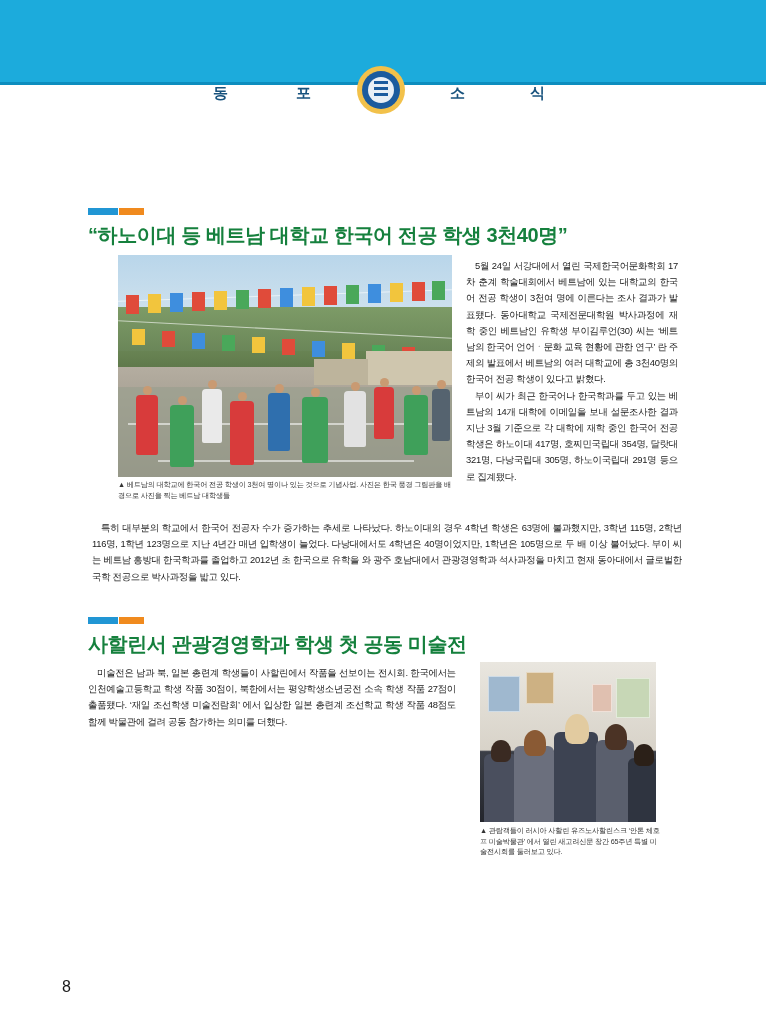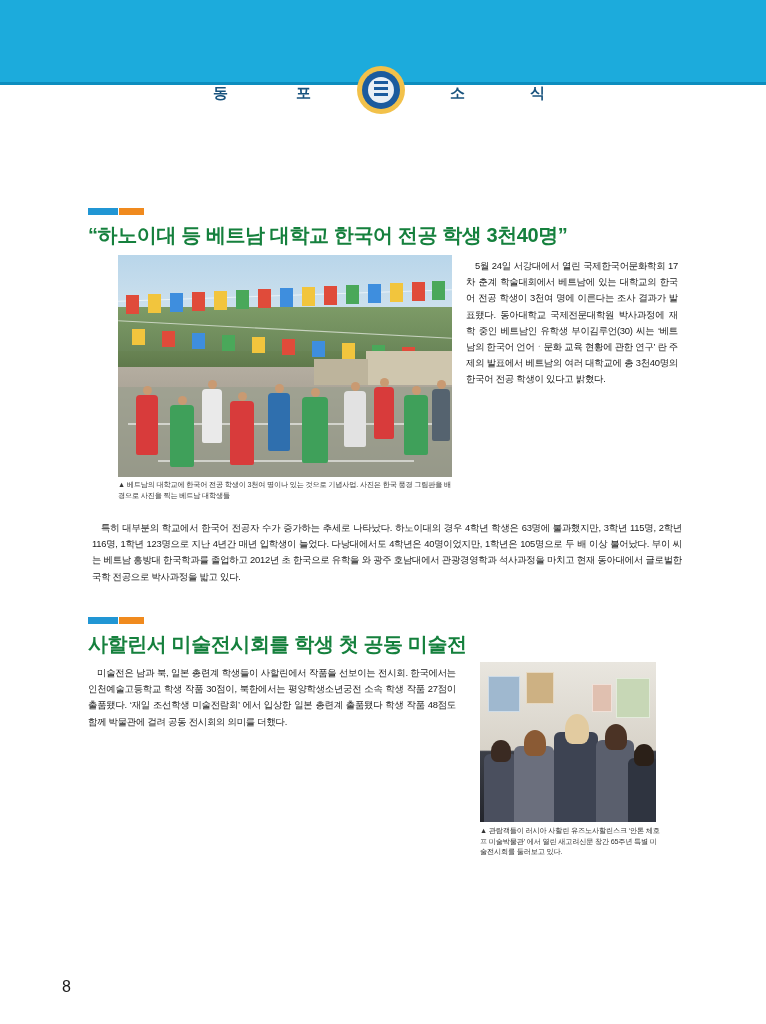--- a/index.html
+++ b/index.html
@@ -321,31 +321,32 @@
     </div>
   <div class="person" style="left:314px; top:134px; width:18px; height:52px; background:#55636f;">
       <span class="head"></span>
     </div>
 </div>
 
 <div class="caption" style="left:118px; top:480px; width:334px;">▲ 베트남의 대학교에 한국어 전공 학생이 3천여 명이나 있는 것으로 기념사업. 사진은 한국 풍경 그림판을 배경으로 사진을 찍는 베트남 대학생들</div>
 
 <div class="body-col" style="left:466px; top:258px; width:212px;">
   <p>5월 24일 서강대에서 열린 국제한국어문화학회 17차 춘계 학술대회에서 베트남에 있는 대학교의 한국어 전공 학생이 3천여 명에 이른다는 조사 결과가 발표됐다. 동아대학교 국제전문대학원 박사과정에 재학 중인 베트남인 유학생 부이김루언(30) 씨는 ‘베트남의 한국어 언어ㆍ문화 교육 현황에 관한 연구’ 란 주제의 발표에서 베트남의 여러 대학교에 총 3천40명의 한국어 전공 학생이 있다고 밝혔다.</p>
+  <p>부이 씨가 최근 한국어나 한국학과를 두고 있는 베트남의 14개 대학에 이메일을 보내 설문조사한 결과 지난 3월 기준으로 각 대학에 재학 중인 한국어 전공 학생은 하노이대 417명, 호찌민국립대 354명, 달랏대 321명, 다낭국립대 305명, 하노이국립대 291명 등으로 집계됐다.</p>
 </div>
 
 <div class="body-col" style="left:92px; top:520px; width:590px;">
   <p>특히 대부분의 학교에서 한국어 전공자 수가 증가하는 추세로 나타났다. 하노이대의 경우 4학년 학생은 63명에 불과했지만, 3학년 115명, 2학년 116명, 1학년 123명으로 지난 4년간 매년 입학생이 늘었다. 다낭대에서도 4학년은 40명이었지만, 1학년은 105명으로 두 배 이상 불어났다. 부이 씨는 베트남 홍방대 한국학과를 졸업하고 2012년 초 한국으로 유학을 와 광주 호남대에서 관광경영학과 석사과정을 마치고 현재 동아대에서 글로벌한국학 전공으로 박사과정을 밟고 있다.</p>
 </div>
 
 <div class="tag-bar" style="left:88px; top:617px;">
   <span class="seg-blue"></span>
     <span class="seg-orange"></span>
 </div>
-<div class="headline" style="left:88px; top:631px;">사할린서 미술전시회를 학생 첫 공동 미술전</div>
+<div class="headline" style="left:88px; top:631px;">사할린서 관광경영학과 학생 첫 공동 미술전</div>
 
 <div class="photo" id="photo2">
   <div class="p2-wall"></div>
 
   <div class="p2-art" style="left:8px;  top:14px; width:30px; height:34px; background:#9fb8cf;"></div>
   <div class="p2-art" style="left:46px; top:10px; width:26px; height:30px; background:#cdb183;"></div>
   <div class="p2-art" style="left:136px;top:16px; width:32px; height:38px; background:#c7d7b6;"></div>
   <div class="p2-art" style="left:112px;top:22px; width:18px; height:26px; background:#e0c0b0;"></div>
 
   <div class="p2-fig" style="left:4px;   top:92px; width:34px; height:68px; background:#4a4f5e;">
@@ -366,19 +367,19 @@
   </div>
   <div class="p2-fig" style="left:148px; top:96px; width:30px; height:64px; background:#2f3440;">
     <span class="head2"></span>
     <span class="p2-hair" style="left:6px; top:-14px; width:20px; height:22px; background:#2b2018;"></span>
   </div>
 </div>
 
 <div class="caption" style="left:480px; top:826px; width:182px;">▲ 관람객들이 러시아 사할린 유즈노사할린스크 ‘안톤 체호프 미술박물관’ 에서 열린 새고려신문 창간 65주년 특별 미술전시회를 둘러보고 있다.</div>
 
 <div class="body-col" style="left:88px; top:665px; width:368px;">
-  <p>미술전은 남과 북, 일본 총련계 학생들이 사할린에서 작품을 선보이는 전시회. 한국에서는 인천예술고등학교 학생 작품 30점이, 북한에서는 평양학생소년궁전 소속 학생 작품 27점이 출품됐다. ‘재일 조선학생 미술전람회’ 에서 입상한 일본 총련계 출품됐다 학생 작품 48점도 함께 박물관에 걸려 공동 전시회의 의미를 더했다.</p>
+  <p>미술전은 남과 북, 일본 총련계 학생들이 사할린에서 작품을 선보이는 전시회. 한국에서는 인천예술고등학교 학생 작품 30점이, 북한에서는 평양학생소년궁전 소속 학생 작품 27점이 출품됐다. ‘재일 조선학생 미술전람회’ 에서 입상한 일본 총련계 조선학교 학생 작품 48점도 함께 박물관에 걸려 공동 참가하는 의미를 더했다.</p>
 </div>
 
 <div class="body-col" style="left:88px; top:866px; width:590px;">
 </div>
 
 <div class="page-number">8</div>
 
 </body></html>

